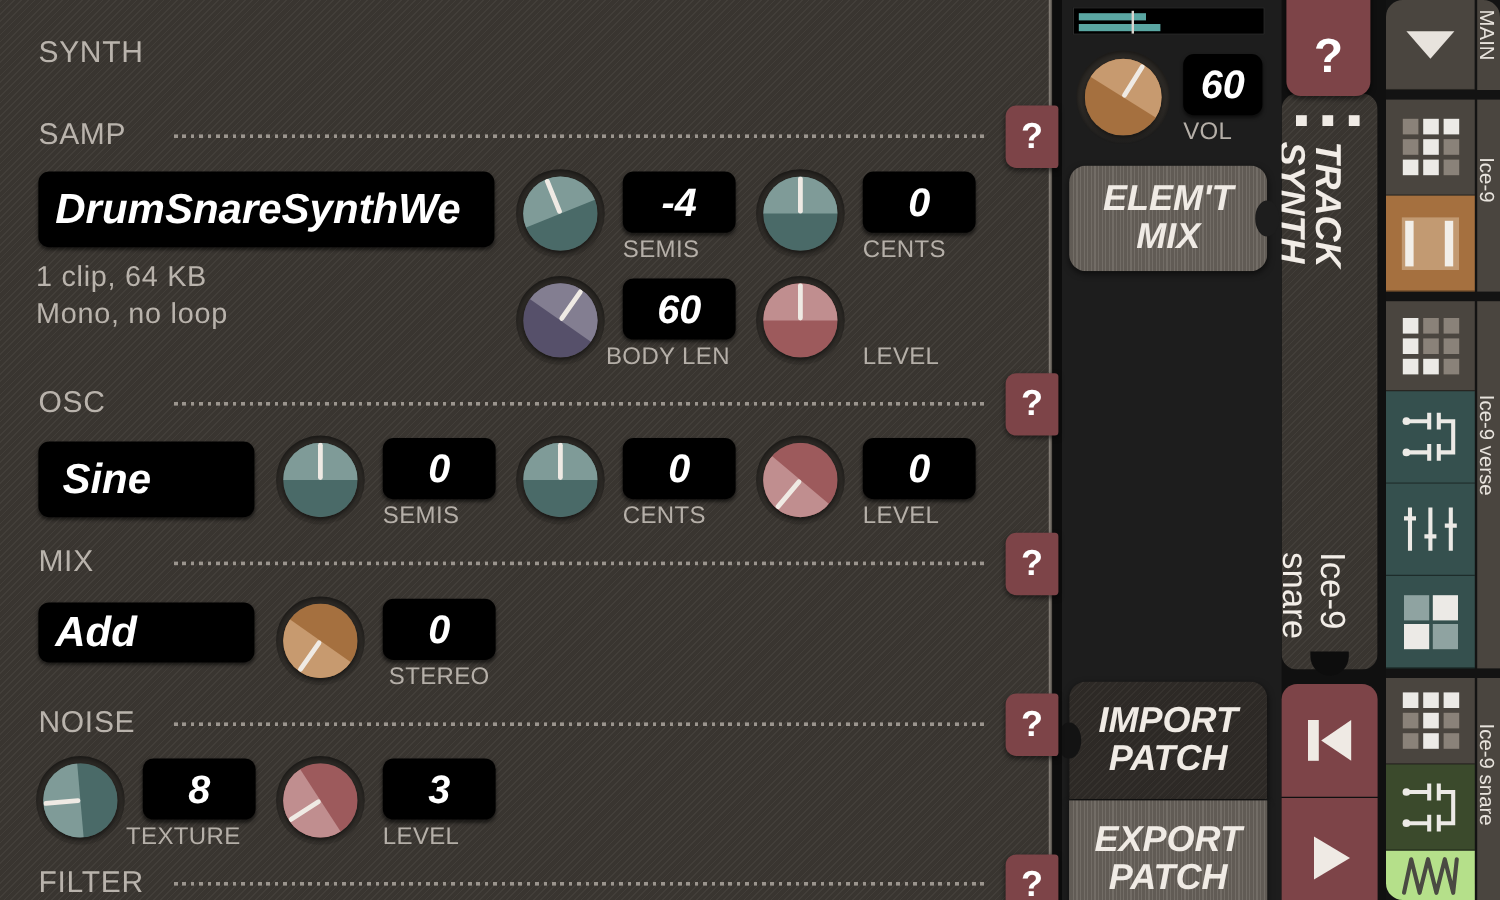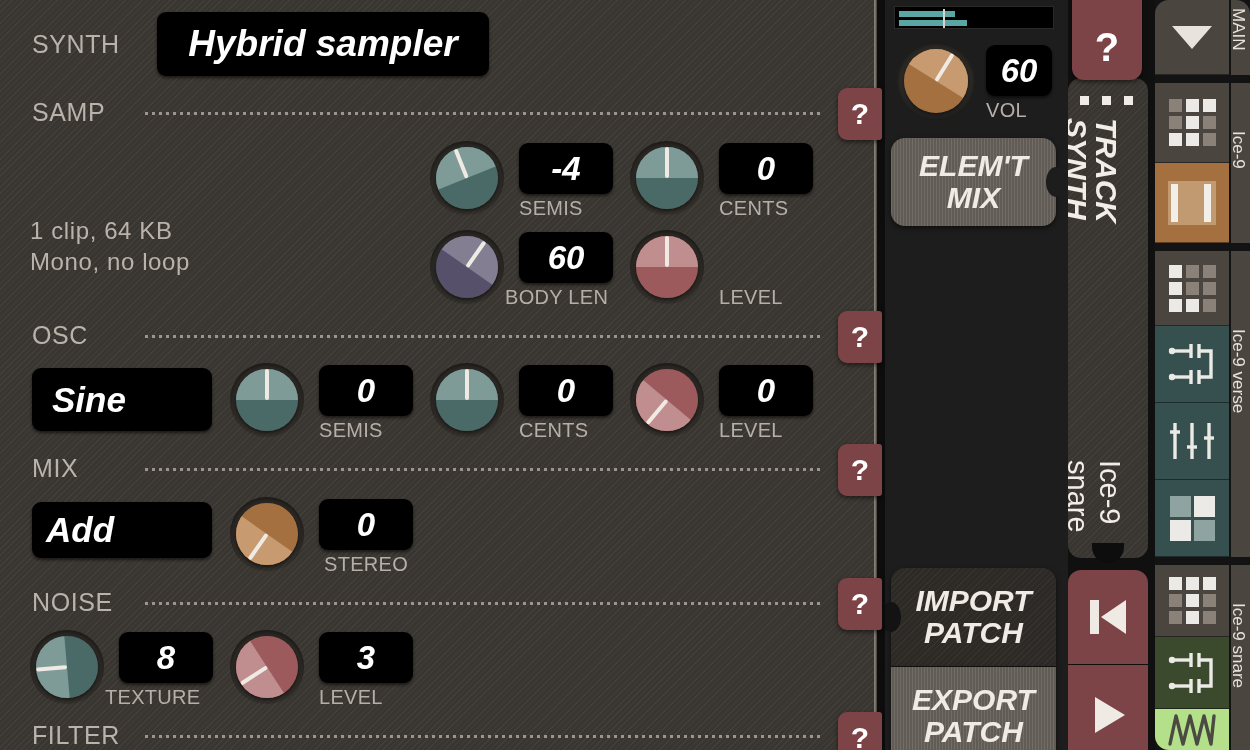--- a/index.html
+++ b/index.html
@@ -312,25 +312,25 @@
 </style>
 </head>
 <body>
 
 <div id="root">
 
   <div id="main-panel" class="tex-diag">
     <div id="main-inner">
 
       <div class="sec-label" style="left:32px; top:30px;">SYNTH</div>
-      <div class="plate center" style="left:157px; top:12px; width:332px; height:64px; font-size:37px;">Hybrid sampler</div>
 
       <div class="sec-label" style="left:32px; top:98px;">SAMP</div>
       <div class="dots" style="left:145px; top:112px; width:675px;"></div>
 
+      <div class="plate left" style="left:32px; top:143px; width:380px; height:63px; font-size:35px;">DrumSnareSynthWe</div>
       <div class="sec-label" style="left:30px; top:217px; font-size:24px;">1 clip, 64 KB</div>
       <div class="sec-label" style="left:30px; top:248px; font-size:24px;">Mono, no loop</div>
 
       <div class="knob-wrap" id="k-samp-semis" style="left:430px; top:141px; width:74px; height:74px;">
           <div class="knob-socket"></div>
           <div class="knob" style="left: 6px; top: 6px; width: 62px; height: 62px;">
             <div class="half-dark" style="background: rgb(74, 106, 104);"></div>
             <div class="half-light" style="background: rgb(127, 155, 152); clip-path: polygon(-60% -60%, 160% -60%, 160% 50%, -60% 50%); transform: rotate(-22deg);"></div>
             <div class="ptr" style="transform: rotate(158deg);"></div>
           </div>
@@ -404,21 +404,21 @@
             <div class="half-light" style="background: rgb(192, 142, 143); clip-path: polygon(-60% -60%, 160% -60%, 160% 50%, -60% 50%); transform: rotate(-140deg);"></div>
             <div class="ptr" style="transform: rotate(40deg);"></div>
           </div>
         </div>
       <div class="plate center" style="left:719px; top:365px; width:94px; height:51px; font-size:33px;">0</div>
       <div class="val-cap" style="left:719px; top:419px; width:94px;">LEVEL</div>
 
       <div class="sec-label" style="left:32px; top:454px;">MIX</div>
       <div class="dots" style="left:145px; top:468px; width:675px;"></div>
 
-      <div class="plate left" style="left:32px; top:502px; width:180px; height:56px; font-size:35px;">Add</div>
+      <div class="plate left" style="left:32px; top:502px; width:180px; height:50px; font-size:35px;">Add</div>
 
       <div class="knob-wrap" id="k-mix-stereo" style="left:230px; top:497px; width:74px; height:74px;">
           <div class="knob-socket"></div>
           <div class="knob" style="left: 6px; top: 6px; width: 62px; height: 62px;">
             <div class="half-dark" style="background: rgb(165, 112, 63);"></div>
             <div class="half-light" style="background: rgb(199, 154, 111); clip-path: polygon(-60% -60%, 160% -60%, 160% 50%, -60% 50%); transform: rotate(-145deg);"></div>
             <div class="ptr" style="transform: rotate(35deg);"></div>
           </div>
         </div>
       <div class="plate center" style="left:319px; top:499px; width:94px; height:51px; font-size:33px;">0</div>

